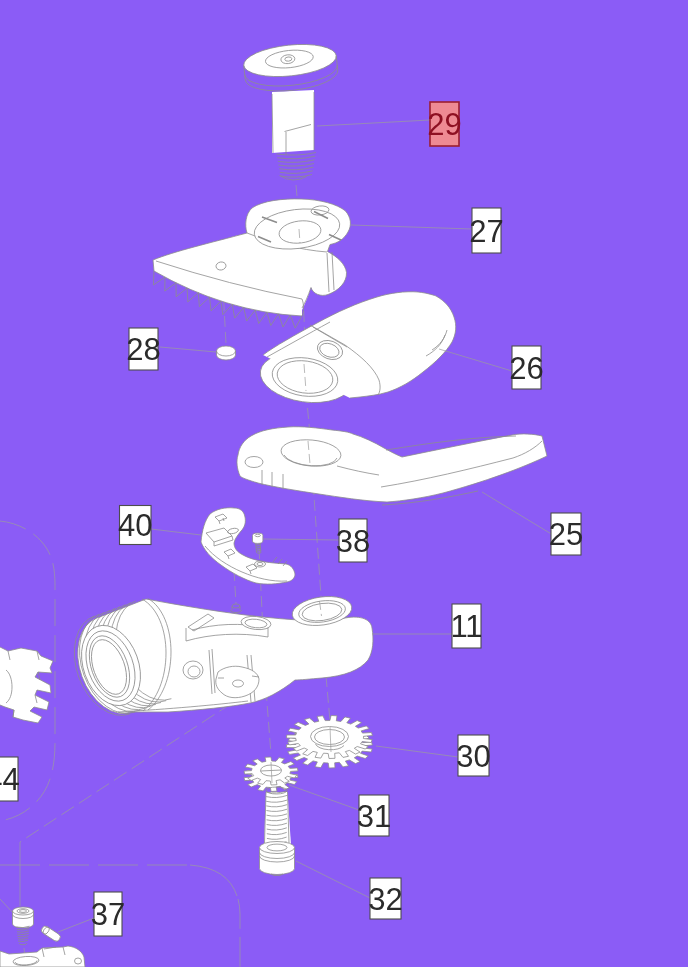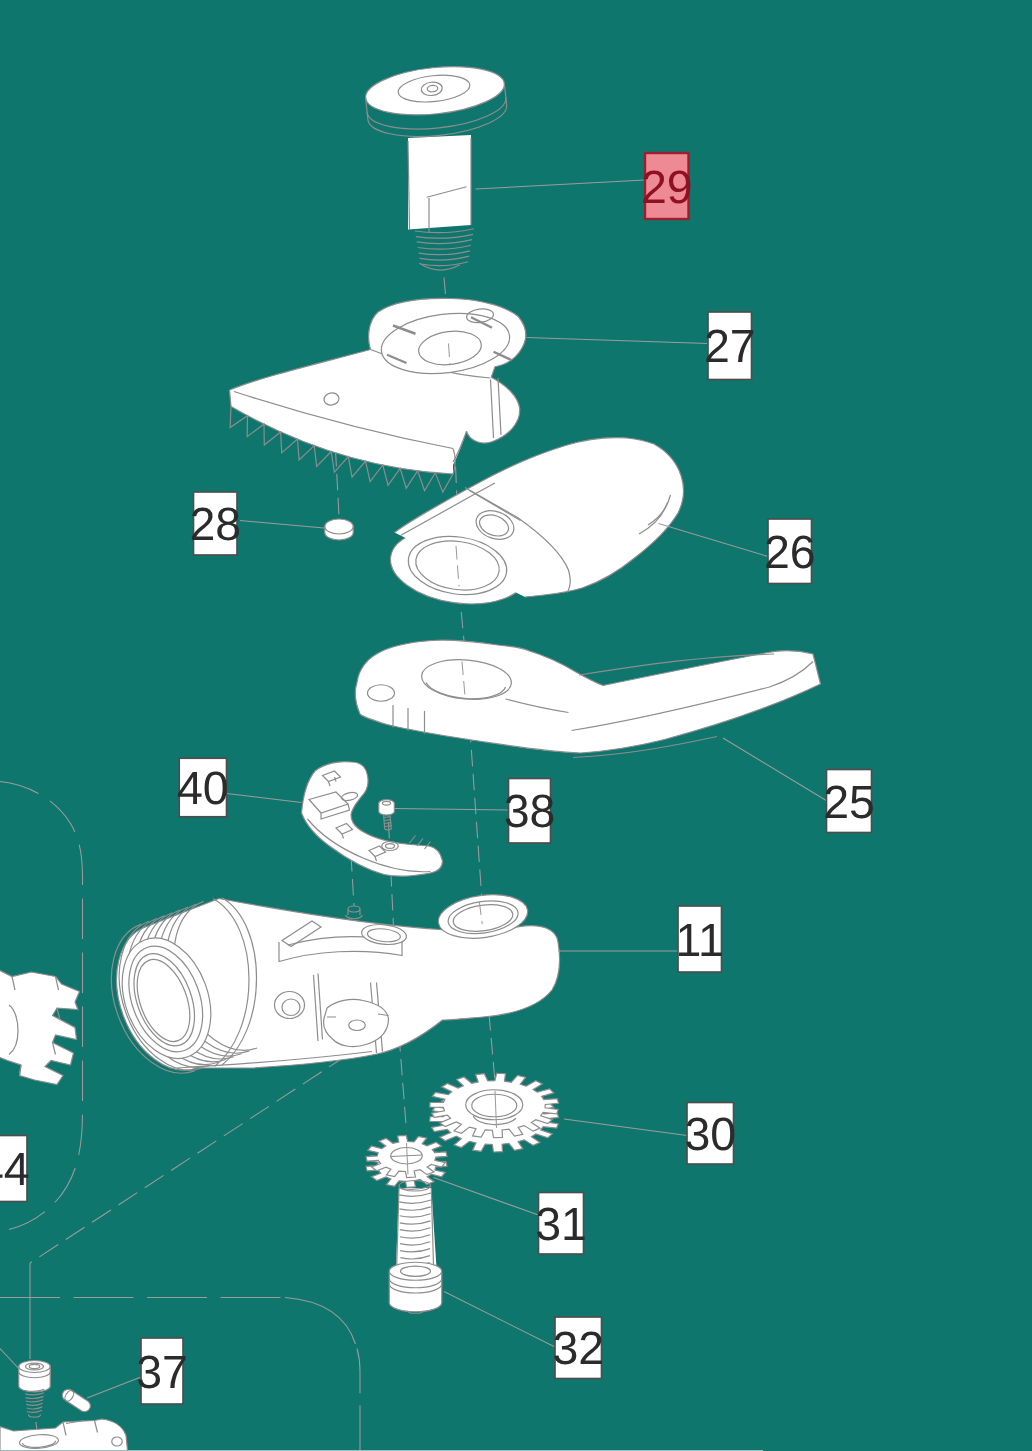--- a/index.html
+++ b/index.html
@@ -1,14 +1,14 @@
 <!DOCTYPE html>
 <html><head><meta charset="utf-8"><style>
 html,body{margin:0;padding:0;background:#fff;}
-#page{position:relative;width:688px;height:967px;background:#0f766e;overflow:hidden;
+#page{position:relative;width:688px;height:967px;background:#8b5cf6;overflow:hidden;
 font-family:"Liberation Sans",sans-serif;}
 svg text{font-family:"Liberation Sans",sans-serif;font-size:31px;fill:#2b2b2b;}
 </style></head><body>
 <div id="page">
 <svg width="688" height="967" viewBox="0 0 688 967">
 <g stroke="#8d8d8d" stroke-width="0.8" fill="none">
 
 <path d="M0,521 C20,523 38,534 47,549 C53,559 55,570 55,585 L55,742 C55,775 47,793 32,806 C23,814 12,819 0,821" stroke-dasharray="27 9" stroke="#9c9c9c" stroke-width="0.7"></path>
 <path d="M0,865 L190,865" stroke-dasharray="40 9" stroke="#9c9c9c" stroke-width="0.7"></path>
 <path d="M190,865 Q228,868 237,896" stroke="#9c9c9c" stroke-width="0.7"></path>

